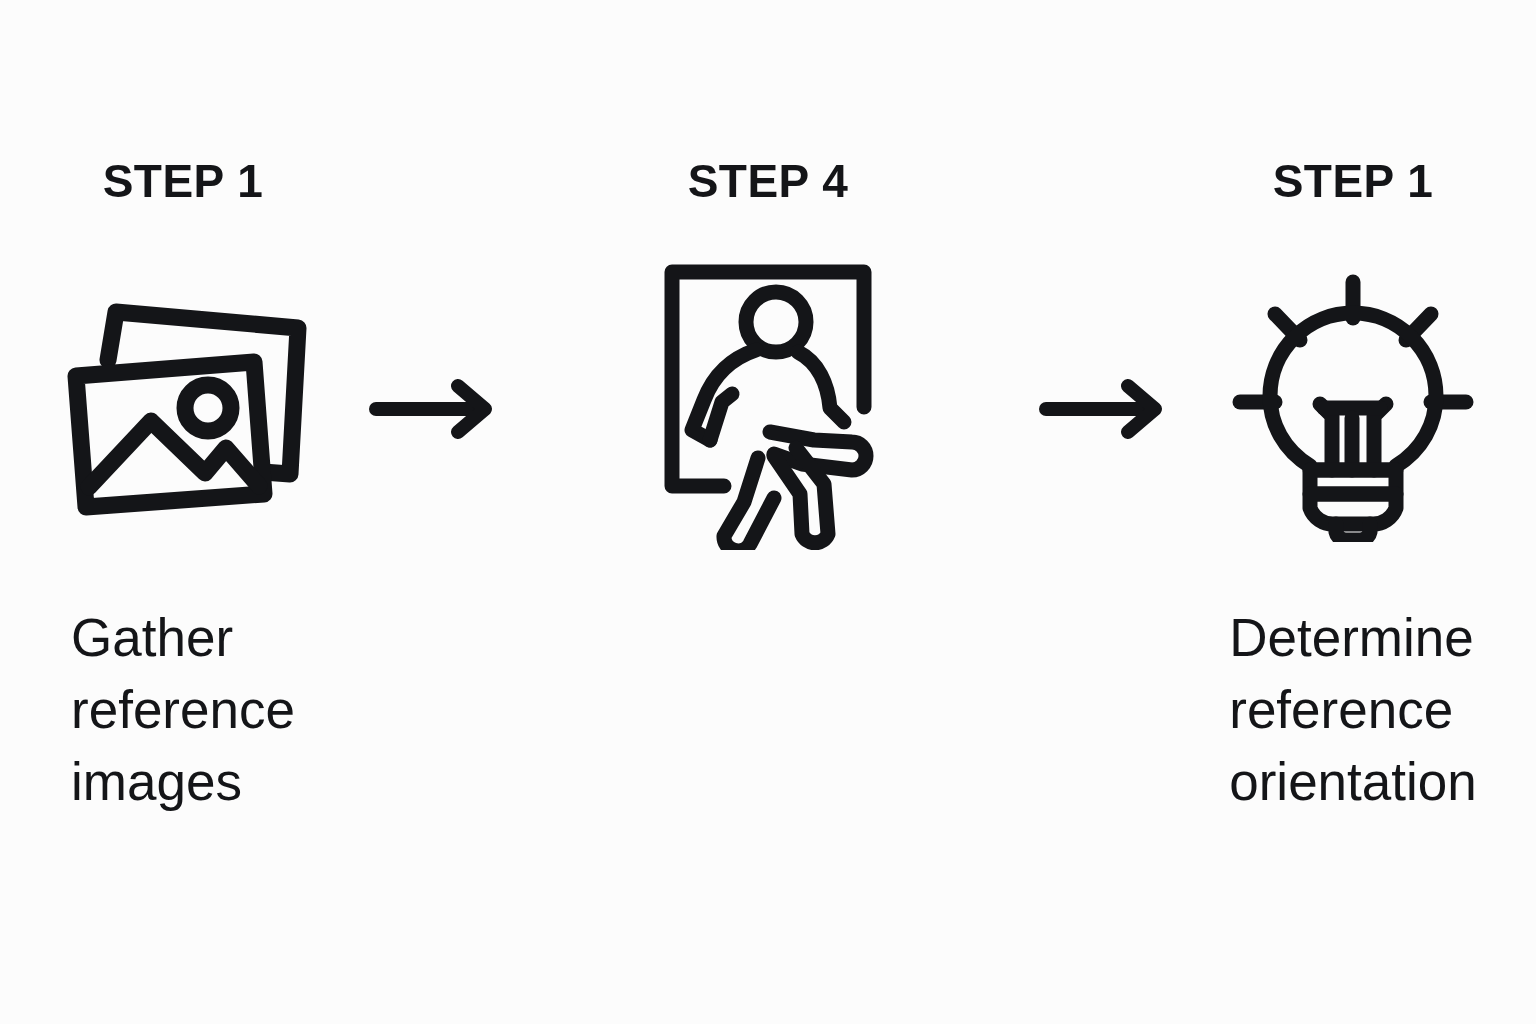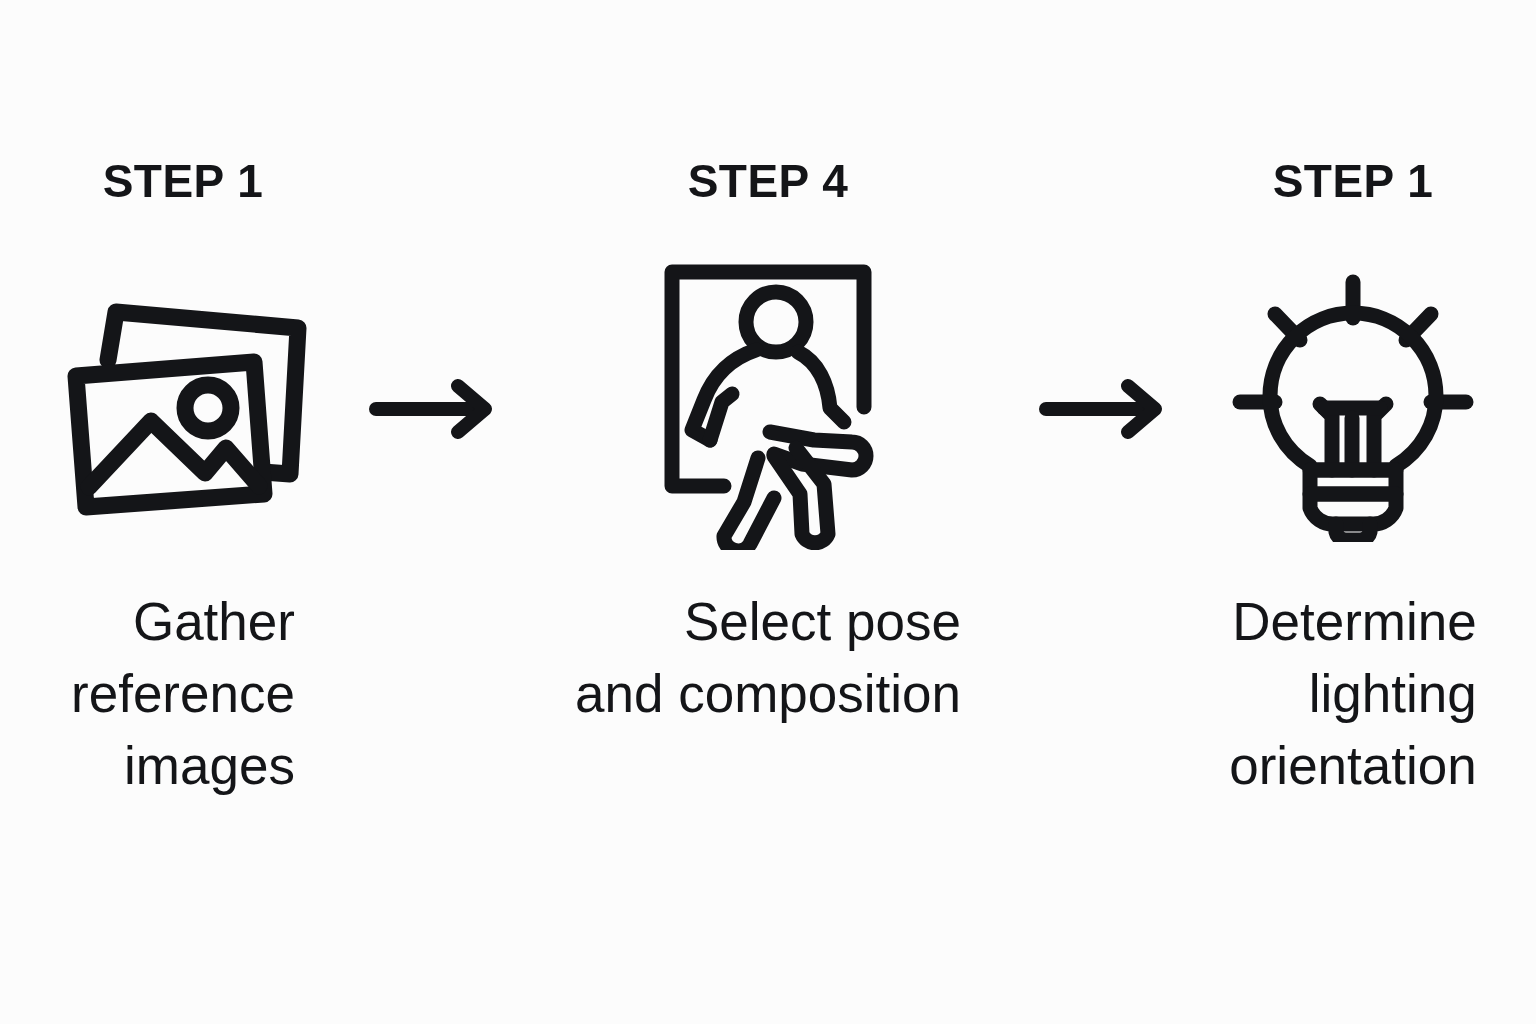--- a/index.html
+++ b/index.html
@@ -55,25 +55,25 @@
 
   .step-icon {
     margin-top: 62px;
     height: 280px;
     display: flex;
     align-items: center;
     justify-content: center;
   }
 
   .step-caption {
-    margin-top: 40px;
+    margin-top: 56px;
     font-size: 53px;
     font-weight: normal;
     line-height: 1.36;
-    text-align: right;
+    text-align: left;
     color: #141518;
     white-space: pre-line;
   }
 
   .step-col.wide { width: 500px; }
   .step-col.wide .step-caption { white-space: pre-line; }
 
   
   .arrow-cell {
     width: 170px;
@@ -162,22 +162,20 @@
             <path d="M112 194
                      L 138 232
                      L 140 272
                      A 14 14 0 0 0 166 272
                      L 162 222
                      L 134 186" stroke-width="15"></path>
           </svg>
         </span>
       </div>
 
-      <div class="step-caption">Select pose
-and composition</div>
     </div>
 
     <div class="arrow-cell">
       <span>
         <svg width="130" height="62" viewBox="0 0 130 62" fill="none" stroke="#141518" stroke-width="14" stroke-linecap="round" stroke-linejoin="round">
           <path d="M8 31 L116 31"></path>
           <path d="M90 8 L117 31 L90 54"></path>
         </svg>
       </span>
     </div>
@@ -216,18 +214,18 @@
             <path d="M108 254 L108 262
                      A 10 10 0 0 0 118 270
                      L 132 270
                      A 10 10 0 0 0 142 262
                      L 142 254"></path>
           </svg>
         </span>
       </div>
 
       <div class="step-caption">Determine
-lighting
+reference
 orientation</div>
     </div>
 
   </div>
 </div>
 
 </body></html>

